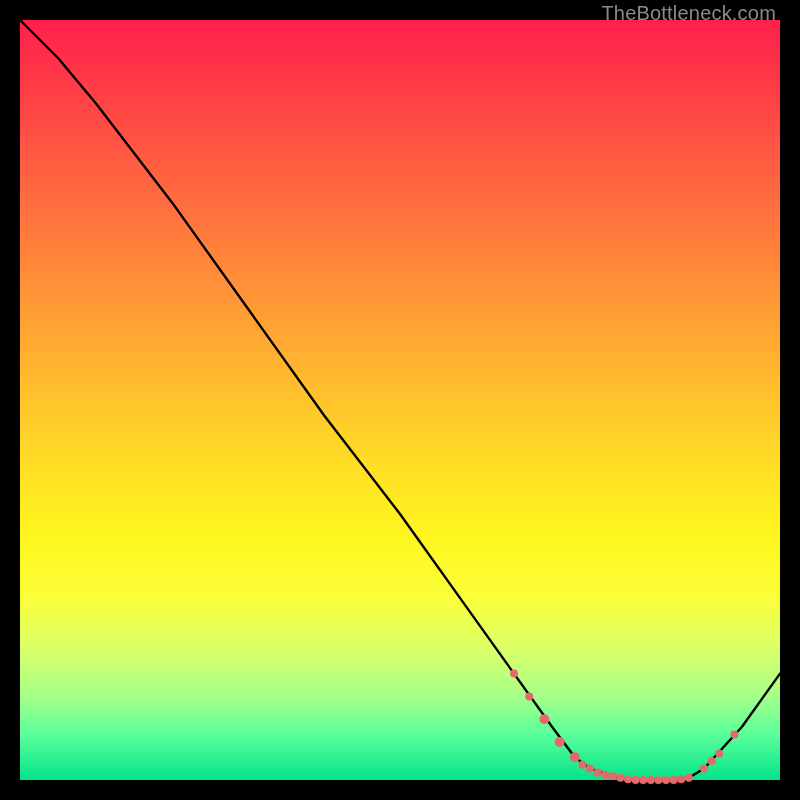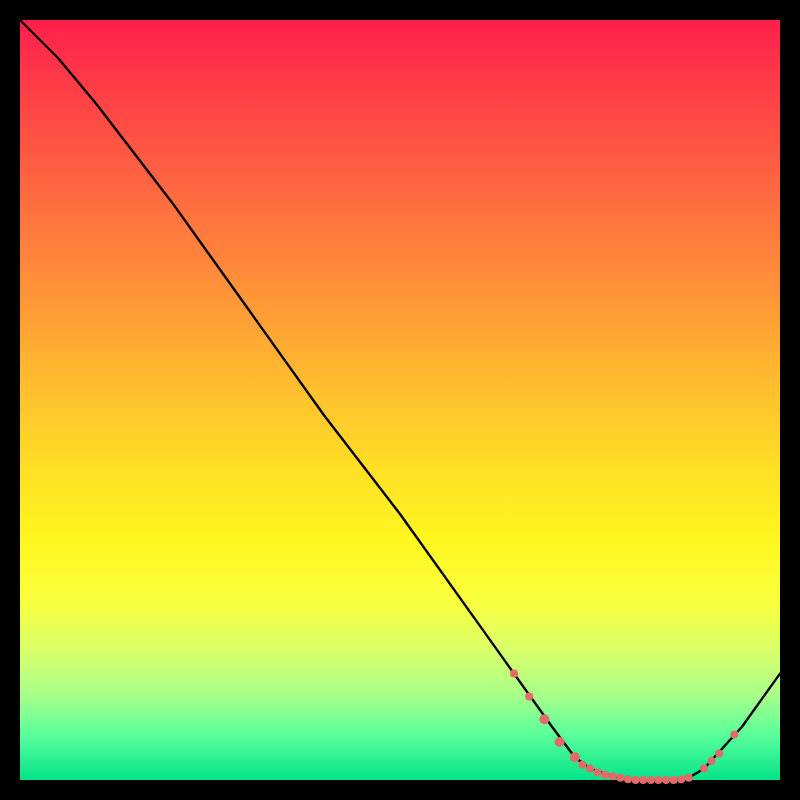--- a/index.html
+++ b/index.html
@@ -55,20 +55,21 @@
     top: 0;
     width: 760px;
     height: 760px;
     overflow: visible;
   }
 </style>
 </head>
 <body>
 
 <div class="stage">
+  <div class="watermark">TheBottleneck.com</div>
 
   <div class="plot">
     <svg class="curve" viewBox="0 0 760 760" preserveAspectRatio="none">
       <path id="curve-path" fill="none" stroke="#000000" stroke-width="2.4" stroke-linejoin="round" stroke-linecap="round" d="M0.00 0.00 L38.00 38.00 L76.00 83.60 L152.00 182.40 L228.00 288.80 L304.00 395.20 L380.00 494.00 L456.00 600.40 L494.00 653.60 L532.00 706.80 L554.80 737.20 L570.00 748.60 L592.80 756.20 L608.00 760.00 L623.20 760.00 L638.40 760.00 L653.60 760.00 L668.80 757.72 L684.00 748.60 L722.00 706.80 L760.00 653.60"></path>
       <g id="dots-group">
           <circle cx="494.00" cy="653.60" r="4" fill="#e36a6a"></circle>
           <circle cx="509.20" cy="676.40" r="4" fill="#e36a6a"></circle>
           <circle cx="524.40" cy="699.20" r="5" fill="#e36a6a"></circle>
           <circle cx="539.60" cy="722.00" r="5" fill="#e36a6a"></circle>
           <circle cx="554.80" cy="737.20" r="5" fill="#e36a6a"></circle>

